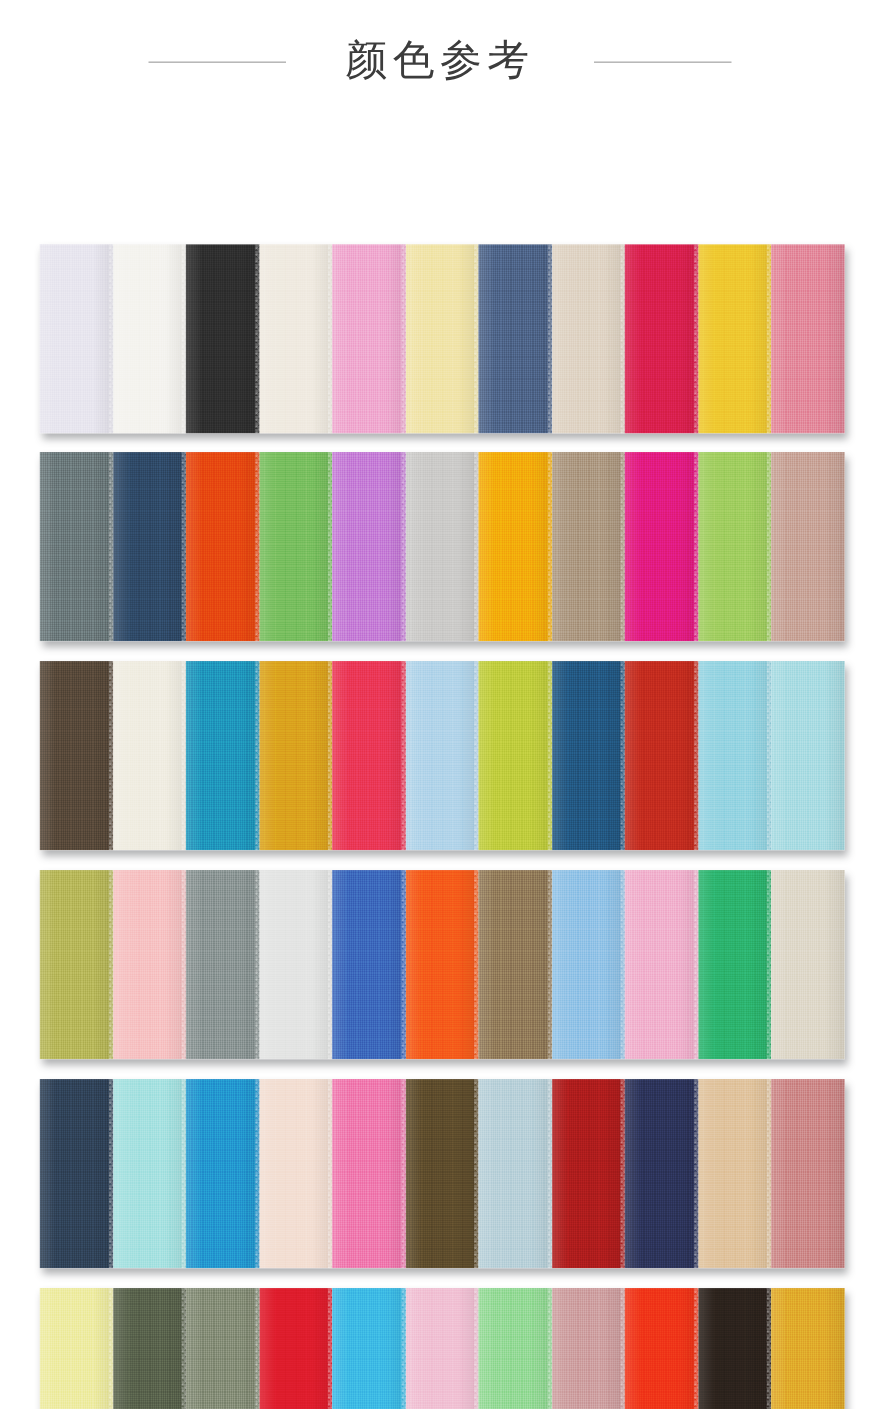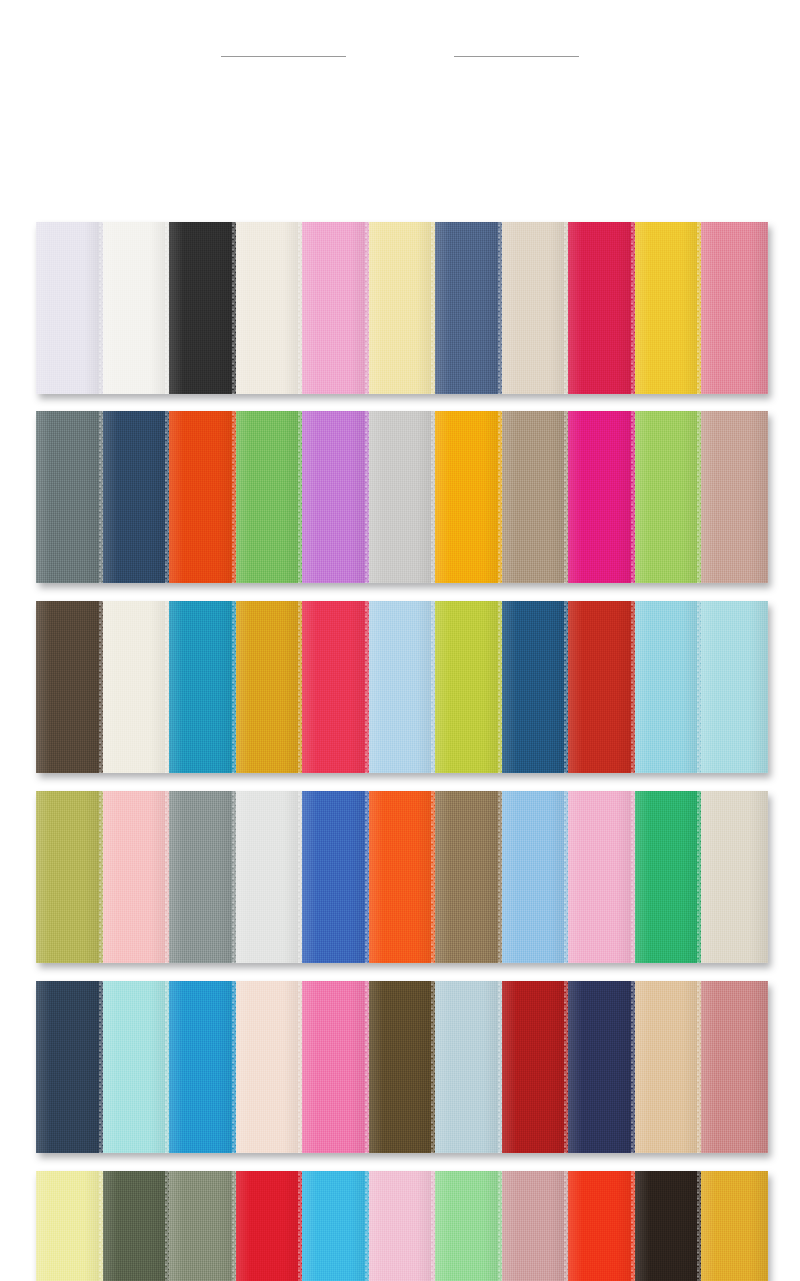--- a/index.html
+++ b/index.html
@@ -105,20 +105,21 @@
       rgba(0,0,0,0.00) 72%,
       rgba(0,0,0,0.07) 100%);
     pointer-events: none;
   }
 </style>
 </head>
 <body>
 
 <div class="header">
   <div class="header-rule left"></div>
+  <div class="header-title">颜色参考</div>
   <div class="header-rule right"></div>
 </div>
 
 <div class="strips" id="strips-container">
     <div class="strip" style="top: 114px; height: 172px;">
       <div class="swatch" style="background-color: rgb(230, 228, 238);">
         <span class="sheen"></span>
       </div>
       <div class="swatch" style="background-color: rgb(243, 242, 238);">
         <span class="sheen"></span>

